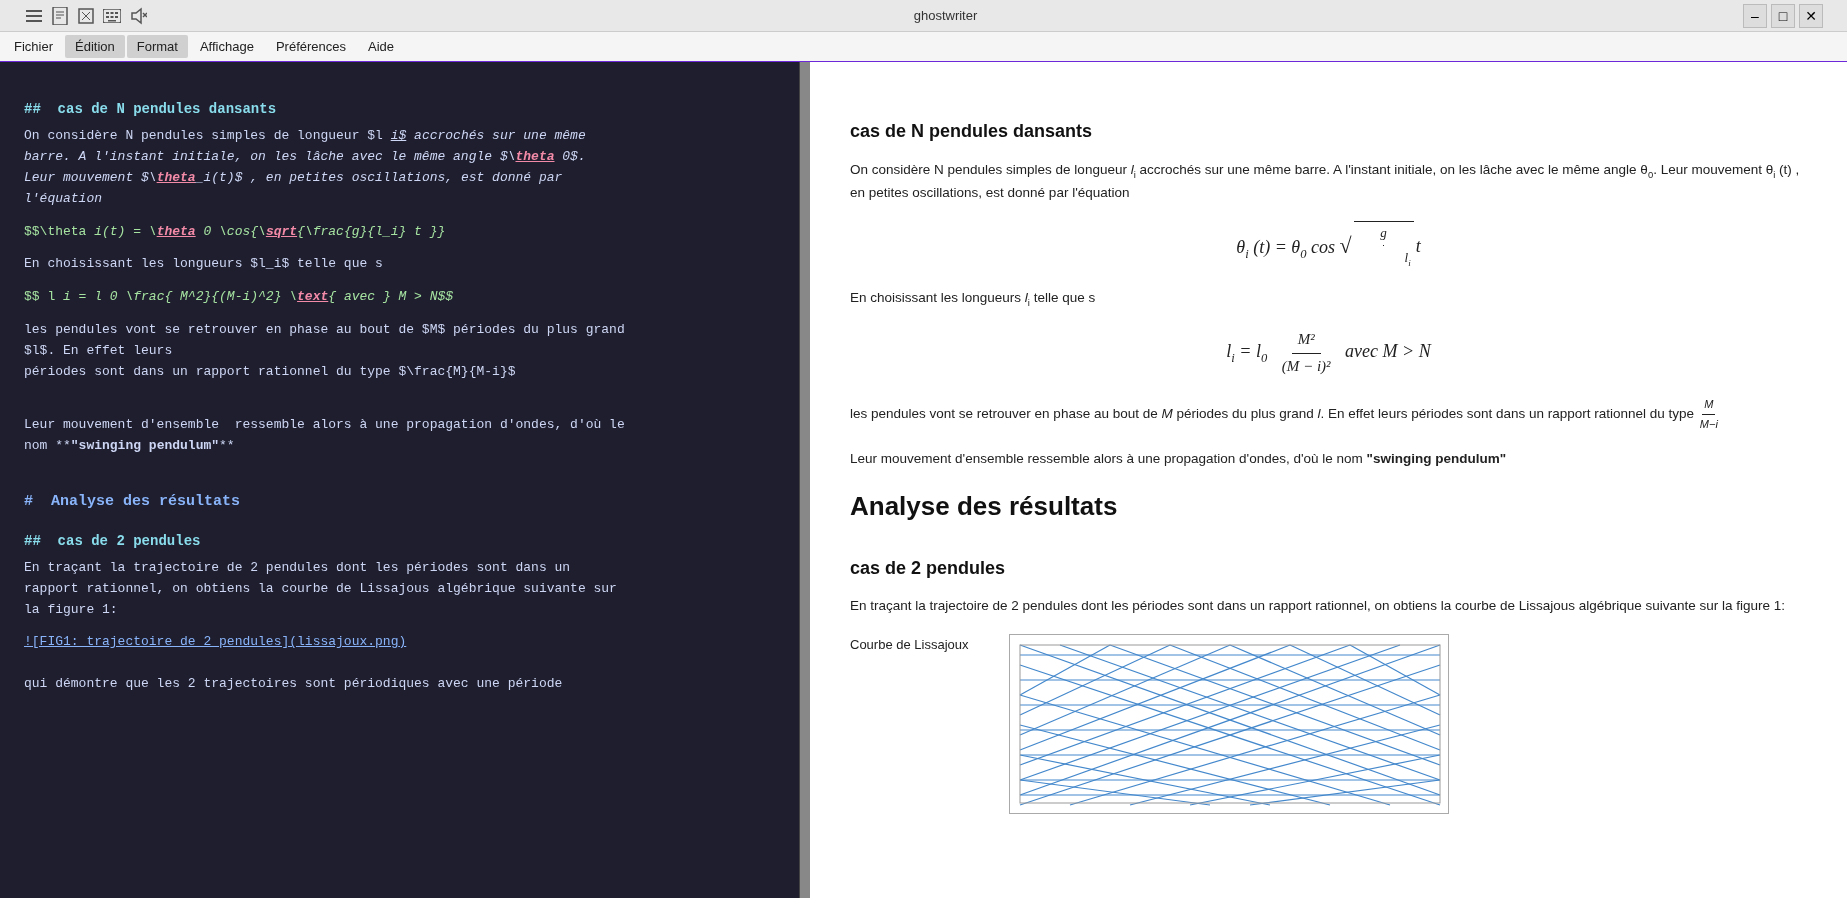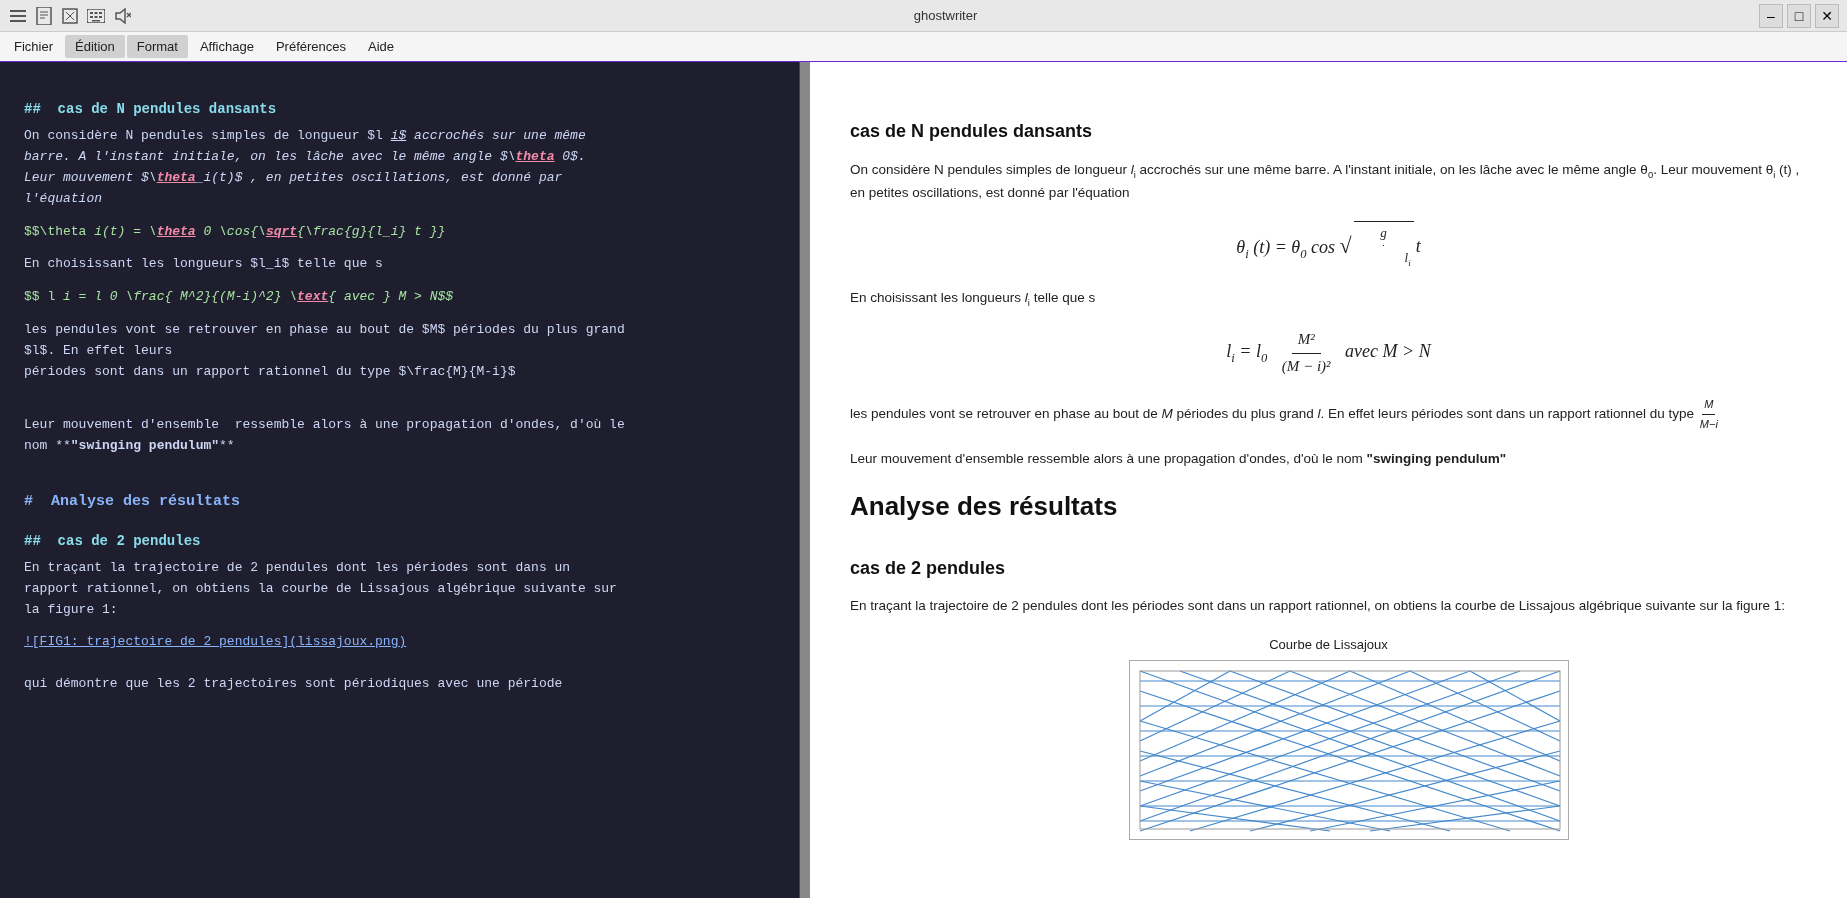--- a/index.html
+++ b/index.html
@@ -4,21 +4,21 @@
   <style>
     * { margin: 0; padding: 0; box-sizing: border-box; }
     body { font-family: sans-serif; background: #f0f0f0; width: 1847px; height: 898px; overflow: hidden; }
 
     
     .titlebar {
       display: flex;
       align-items: center;
       background: #e8e8e8;
       height: 32px;
-      padding: 0 8px;
+      padding: 0 24px;
       border-bottom: 1px solid #ccc;
       gap: 8px;
     }
     .titlebar-icons { display: flex; gap: 6px; align-items: center; }
     .titlebar-icon { width: 20px; height: 20px; cursor: pointer; display: flex; align-items: center; justify-content: center; }
     .titlebar-title { font-size: 13px; color: #333; flex: 1; text-align: center; }
     .titlebar-controls { display: flex; gap: 4px; }
     .titlebar-btn { width: 24px; height: 24px; display: flex; align-items: center; justify-content: center; font-size: 14px; cursor: pointer; border: 1px solid #bbb; background: #ddd; }
 
     
@@ -97,21 +97,21 @@
     .preview-pane::-webkit-scrollbar { width: 10px; }
     .preview-pane::-webkit-scrollbar-track { background: #f0f0f0; }
     .preview-pane::-webkit-scrollbar-thumb { background: #ccc; border-radius: 4px; }
 
     .preview-pane h1 { font-size: 26px; font-weight: bold; margin-bottom: 16px; color: #111; font-family: sans-serif; }
     .preview-pane h2 { font-size: 18px; font-weight: bold; margin-bottom: 12px; margin-top: 24px; color: #111; font-family: sans-serif; }
     .preview-pane p { margin-bottom: 14px; font-family: sans-serif; font-size: 13.5px; }
     .preview-pane .formula { text-align: center; margin: 16px 0; font-style: italic; font-size: 18px; font-family: serif; }
 
     
-    .chart-container { display: flex; flex-direction: column; align-items: center; margin-top: 16px; }
+    .chart-container { display: flex; margin-top: 16px; }
     .chart-title { font-size: 13px; font-family: sans-serif; margin-bottom: 4px; }
     .chart-area { border: 1px solid #aaa; background: #fff; position: relative; }
 
     
     .math-formula { font-family: 'Times New Roman', serif; font-style: italic; }
     sub { font-size: 0.7em; vertical-align: sub; }
   </style>
 </head>
 <body>
 

